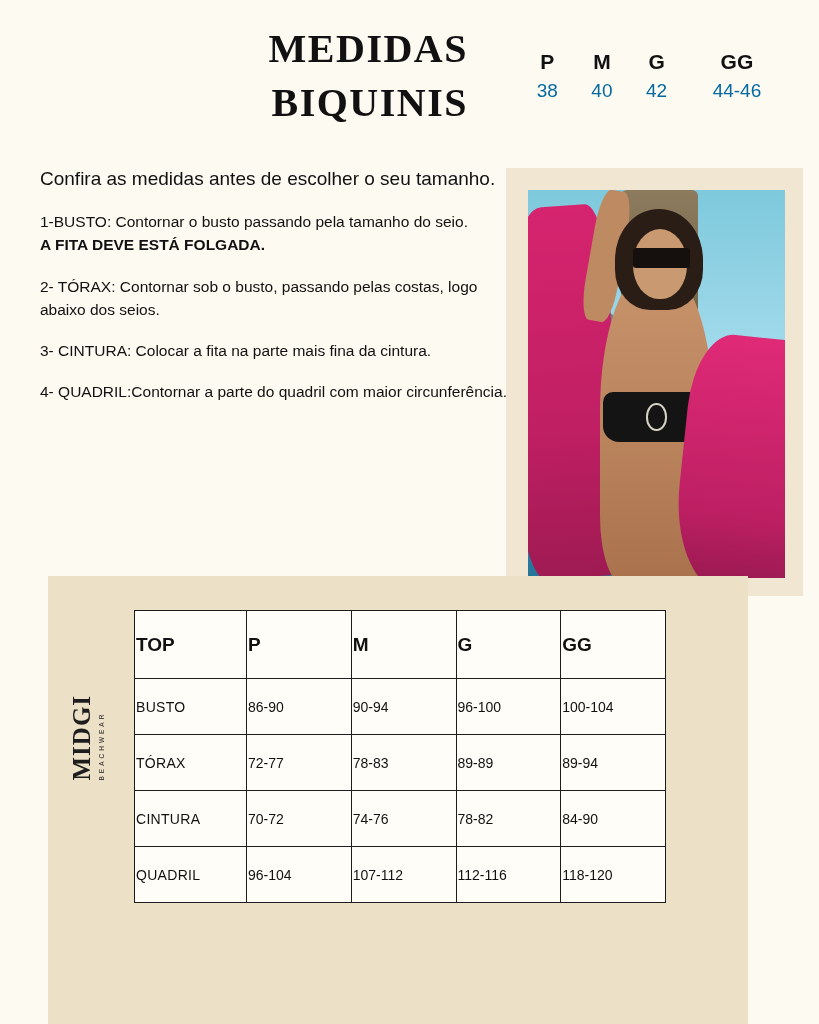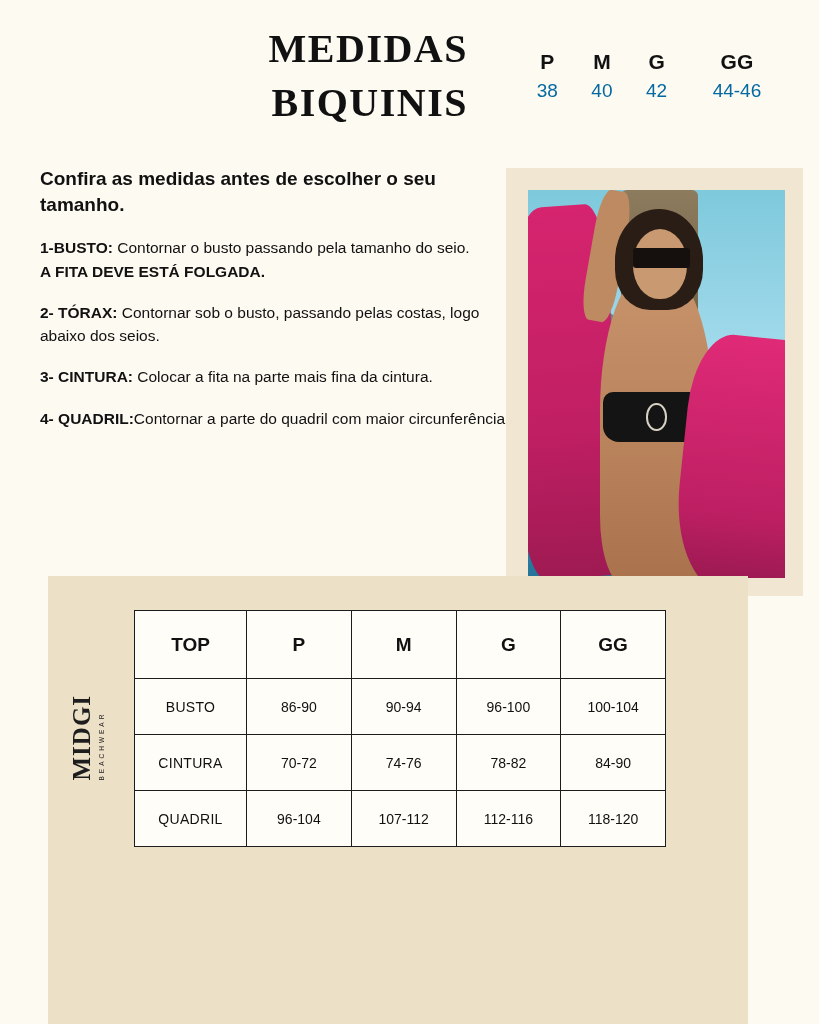--- a/index.html
+++ b/index.html
@@ -68,32 +68,32 @@
 
   
   .intro {
     position: absolute;
     left: 40px;
     top: 166px;
     width: 470px;
   }
   .intro-lead {
     font-size: 19px;
-    font-weight: bold;
+    font-weight: normal;
     line-height: 1.38;
     margin: 0 0 18px 0;
     color: #111;
   }
   .instr {
     font-size: 15.5px;
     line-height: 1.5;
     margin: 0 0 18px 0;
     color: #111;
   }
-  .instr b { font-weight: bold; }
+  .instr b { font-weight: normal; }
   .instr .strong-line { font-weight: bold; }
 
   
   .photo-frame {
     position: absolute;
     left: 506px;
     top: 168px;
     width: 297px;
     height: 428px;
     background: #f0e6d2;
@@ -215,21 +215,21 @@
     position: absolute;
     left: 134px;
     top: 610px;
     width: 532px;
     border-collapse: collapse;
     background: #fffdf8;
     table-layout: fixed;
   }
   .size-table td {
     border: 1.5px solid #1c1c1c;
-    text-align: center;
+    text-align: left;
     vertical-align: middle;
     height: 56px;
     font-size: 14px;
     color: #111;
     background: #fffdf8;
   }
   .size-table td:first-child { width: 112px; }
   .size-table tr.head td {
     font-size: 19px;
     font-weight: bold;
@@ -327,20 +327,27 @@
     <td>GG</td>
   </tr>
   <tr>
     <td class="rowlabel">BUSTO</td>
     <td>86-90</td>
     <td>90-94</td>
     <td>96-100</td>
     <td>100-104</td>
   </tr>
   <tr>
+    <td class="rowlabel">TÓRAX</td>
+    <td>72-77</td>
+    <td>78-83</td>
+    <td>89-89</td>
+    <td>89-94</td>
+  </tr>
+  <tr>
     <td class="rowlabel">CINTURA</td>
     <td>70-72</td>
     <td>74-76</td>
     <td>78-82</td>
     <td>84-90</td>
   </tr>
   <tr>
     <td class="rowlabel">QUADRIL</td>
     <td>96-104</td>
     <td>107-112</td>

